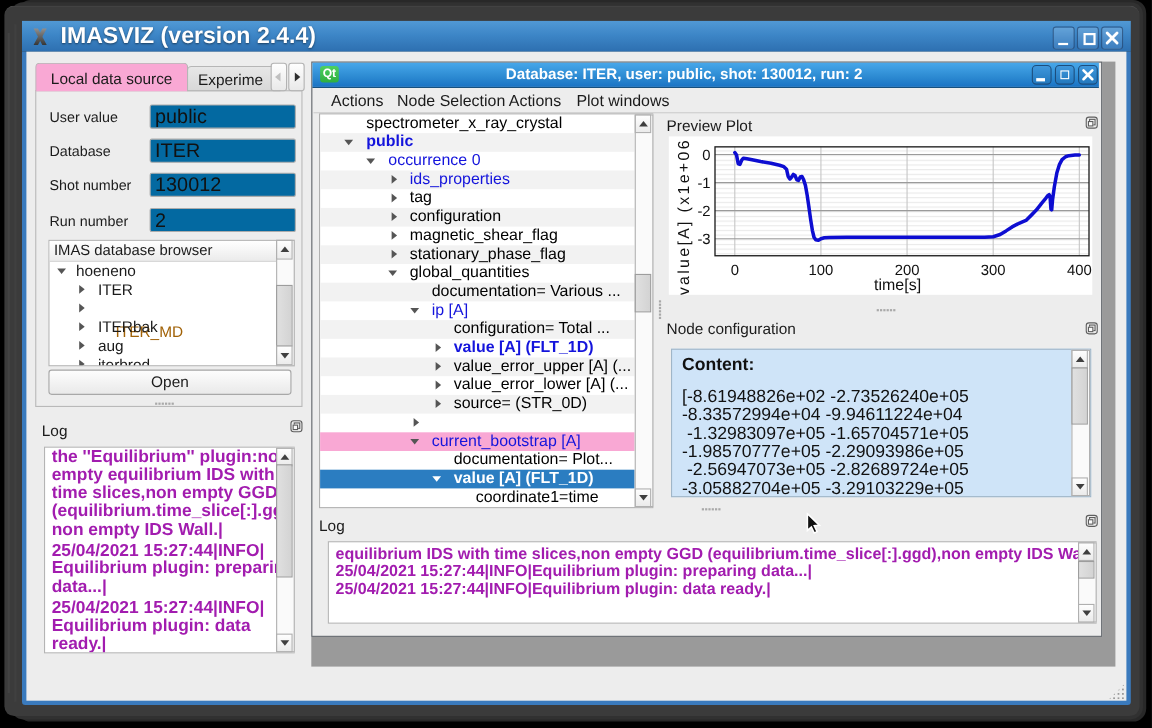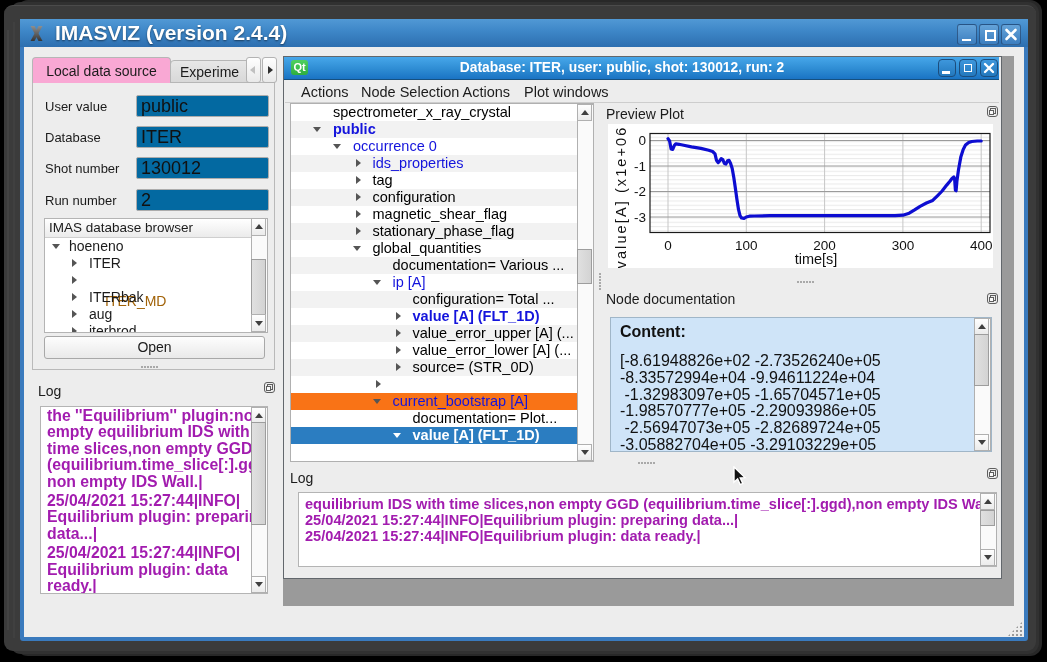--- a/index.html
+++ b/index.html
@@ -201,30 +201,33 @@
       <span class="tc" style="left:104.5px;top:4px;"></span>
       <span class="a" style="left:121.5px;">value_error_lower [A] (...</span>
     </div>
 <div class="trow" style="top:359px;background:#f2f2f2;">
       <span class="tc" style="left:104.5px;top:4px;"></span>
       <span class="a" style="left:121.5px;">source= (STR_0D)</span>
     </div>
 <div class="trow" style="top:376px;">
       <span class="tc" style="left:84.5px;top:4px;"></span>
     </div>
-<div class="trow" style="top:393px;background:#f97316;">
+<div class="trow" style="top:393px;background:#f9a8d4;">
       <span class="te" style="left:81.5px;top:6px;"></span>
       <span class="a blue" style="left:101.5px;">current_bootstrap [A]</span>
     </div>
 <div class="trow" style="top:410px;">
       <span class="a" style="left:121.5px;">documentation= Plot...</span>
     </div>
 <div class="trow" style="top:427px;background:#2b7dc1;color:#fff;">
       <span class="te" style="left:101.5px;top:6px;border-top-color:#fff;"></span>
       <span class="a" style="left:121.5px;font-weight:bold;">value [A] (FLT_1D)</span>
+    </div>
+<div class="trow" style="top:444px;height:16px;">
+      <span class="a" style="left:141.5px;">coordinate1=time</span>
     </div>
 <div class="sbtrack" style="left:577px;top:104px;width:15px;height:355px;"></div>
 <div class="sbbtn" style="left:577px;top:104px;width:13px;height:15px;">
       <div class="au" style="left:2.5px;top:5px;"></div>
     </div>
 <div class="sbthumb" style="left:577px;top:249px;width:13px;height:33px;"></div>
 <div class="sbbtn" style="left:577px;top:444px;width:13px;height:15px;">
       <div class="ad" style="left:2.5px;top:5px;"></div>
     </div>
 <div class="dots" style="left:599px;top:273px;box-shadow:0 3px #a9a9a9,0 6px #a9a9a9,0 9px #a9a9a9,0 12px #a9a9a9,0 15px #a9a9a9;"></div>
@@ -265,21 +268,21 @@
         <text x="373.2" y="126" text-anchor="middle">400</text>
   <text x="38" y="21" text-anchor="end">0</text>
         <text x="38" y="46.5" text-anchor="end">-1</text>
         <text x="38" y="72" text-anchor="end">-2</text>
         <text x="38" y="97.5" text-anchor="end">-3</text>
   <text x="208" y="140" text-anchor="middle" font-size="14.5">time[s]</text>
   <text x="18" y="73" text-anchor="middle" font-size="14.5" letter-spacing="2.1" transform="rotate(-90 18 73)">value[A] (x1e+06</text>
  </g>
 </svg>
 <div class="dots" style="left:797px;top:281px;box-shadow:3px 0 #a9a9a9,6px 0 #a9a9a9,9px 0 #a9a9a9,12px 0 #a9a9a9,15px 0 #a9a9a9;"></div>
-<div class="lbl" style="left:606px;top:291px;font-size:14px;">Node documentation</div>
+<div class="lbl" style="left:606px;top:291px;font-size:14px;">Node configuration</div>
 <div class="flt" style="left:987px;top:292.5px;">
       <span class="f1"></span>
       <span class="f2"></span>
     </div>
 <div class="a" style="left:610px;top:317px;width:380px;height:133px;border:1px solid #a0b6c8;background:#cfe4f8;overflow:hidden;">
  <div class="a" style="left:9px;top:5px;font-size:16px;font-weight:bold;color:#111;">Content:</div>
  <div class="a" style="left:9px;top:35px;font-size:16px;color:#111;line-height:16.8px;white-space:pre;">[-8.61948826e+02 -2.73526240e+05
 -8.33572994e+04 -9.94611224e+04
  -1.32983097e+05 -1.65704571e+05
 -1.98570777e+05 -2.29093986e+05

